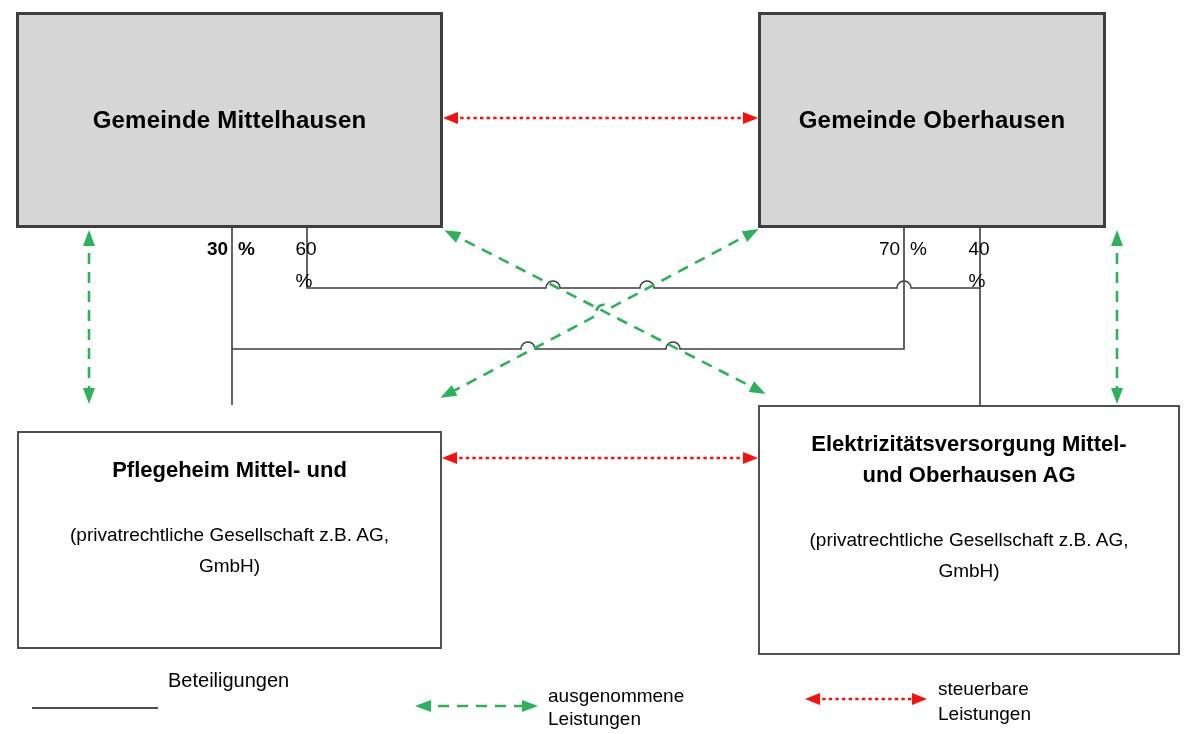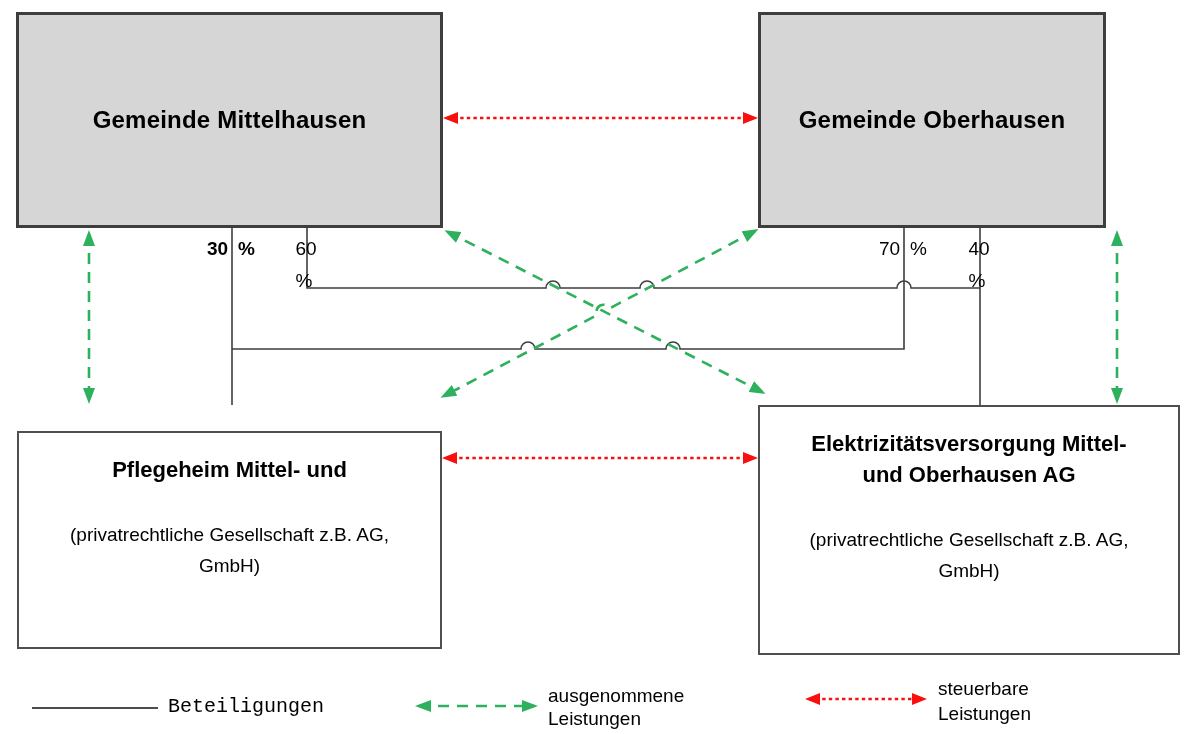--- a/index.html
+++ b/index.html
@@ -17,21 +17,21 @@
   .company-title{font-weight:bold;font-size:22px;line-height:31px;}
   .company-sub{margin-top:34px;font-size:19px;line-height:31px;}
   #box-gemeinde-mittelhausen{left:16px;top:12px;width:427px;height:216px;}
   #box-gemeinde-oberhausen{left:758px;top:12px;width:348px;height:216px;}
   #box-pflegeheim{left:17px;top:405px;width:425px;height:218px;margin-top:26px;}
   #box-elektrizitaetsversorgung{left:758px;top:405px;width:422px;height:250px;}
   .pct{position:absolute;top:238px;display:flex;gap:10px;font-size:19px;
        transform:translateX(-50%);white-space:nowrap;}
   #pct-30{left:231px;font-weight:bold;} #pct-60{left:306px;flex-direction:column;} #pct-70{left:903px;} #pct-40{left:979px;flex-direction:column;}
   .legend-label{position:absolute;font-size:19px;line-height:23px;}
-  #legend-beteiligungen-label{left:168px;top:695px;font-size:20px;font-family:Liberation Mono, monospace;}
+  #legend-beteiligungen-label{left:168px;top:669px;font-size:20px;}
   #legend-ausgenommene-label{left:548px;top:684px;}
   #legend-steuerbare-label{left:938px;top:676px;line-height:25px;}
 </style>
 </head>
 <body>
 
 <div id="canvas">
 
   <svg id="connector-layer" viewBox="0 0 1198 734" xmlns="http://www.w3.org/2000/svg">
     <defs>

